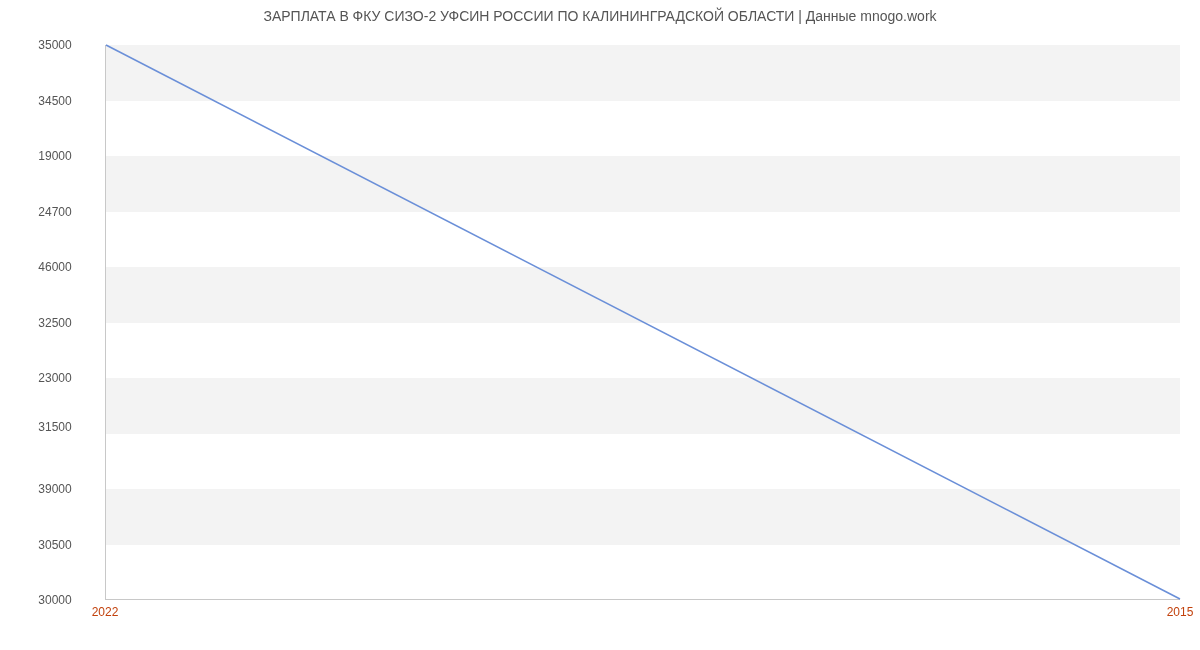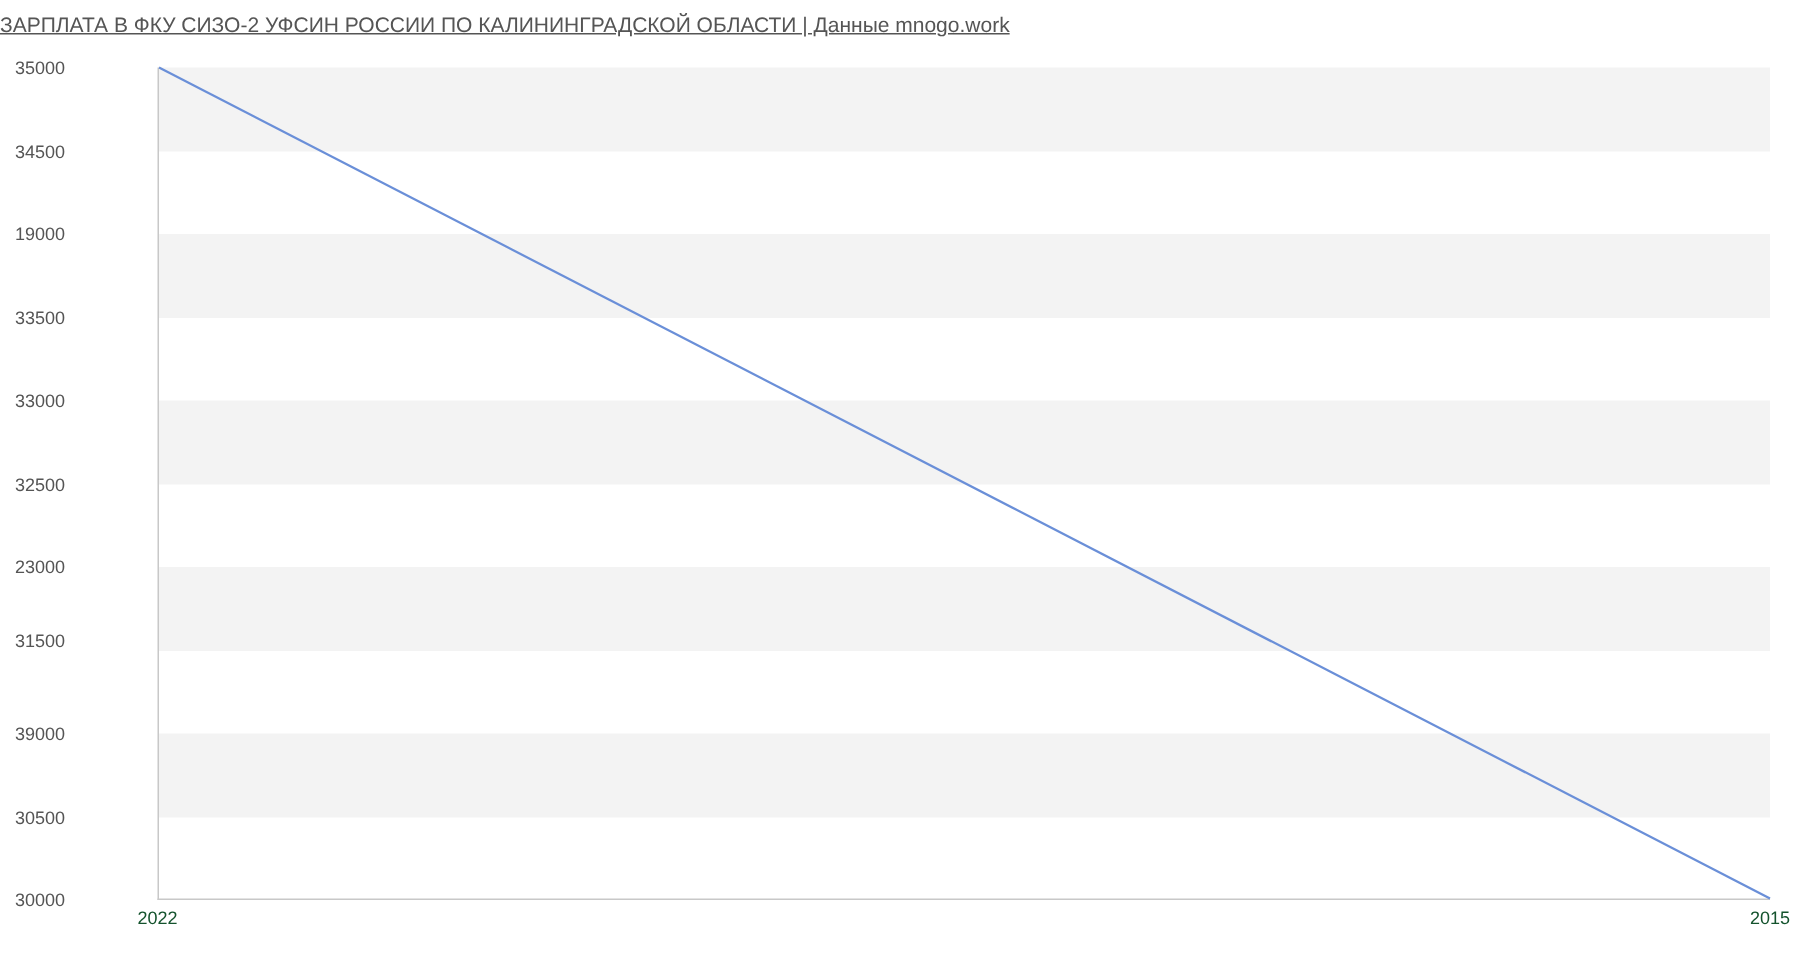--- a/index.html
+++ b/index.html
@@ -13,24 +13,23 @@
   .chart-wrap {
     position: relative;
     width: 1200px;
     height: 650px;
   }
   .title {
     position: absolute;
     top: 8px;
     left: 0;
     width: 100%;
-    text-align: left;
+    text-align: center;
     font-size: 14px;
     color: #555;
-    text-decoration: underline;
   }
   .plot {
     position: absolute;
     left: 105px;
     top: 45px;
     width: 1075px;
     height: 555px;
     border-left: 1px solid #c8c8c8;
     border-bottom: 1px solid #c8c8c8;
     box-sizing: border-box;
@@ -38,30 +37,30 @@
   .band {
     position: absolute;
     left: 0;
     width: 100%;
     background: #f3f3f3;
   }
   .ytick {
     position: absolute;
     right: 1100px;
     width: 90px;
-    text-align: left;
+    text-align: center;
     font-size: 12px;
     color: #555;
     transform: translateY(-50%);
   }
   .xtick {
     position: absolute;
     top: 605px;
     font-size: 12px;
-    color: #14532d;
+    color: #c2410c;
   }
   svg.line-layer {
     position: absolute;
     left: 0;
     top: 0;
     width: 100%;
     height: 100%;
     overflow: visible;
   }
   .series-line {
@@ -76,22 +75,22 @@
 <div class="chart-wrap">
 
   <div class="title">ЗАРПЛАТА В ФКУ СИЗО-2 УФСИН РОССИИ ПО КАЛИНИНГРАДСКОЙ ОБЛАСТИ | Данные mnogo.work</div>
 
   <div class="ytick" style="top:600px">30000</div>
   <div class="ytick" style="top:544.5px">30500</div>
   <div class="ytick" style="top:489px">39000</div>
   <div class="ytick" style="top:427px">31500</div>
   <div class="ytick" style="top:378px">23000</div>
   <div class="ytick" style="top:322.5px">32500</div>
-  <div class="ytick" style="top:267px">33000</div>
-  <div class="ytick" style="top:211.5px">33500</div>
+  <div class="ytick" style="top:267px">46000</div>
+  <div class="ytick" style="top:211.5px">24700</div>
   <div class="ytick" style="top:156px">19000</div>
   <div class="ytick" style="top:100.5px">34500</div>
   <div class="ytick" style="top:45px">35000</div>
 
   <div class="xtick" style="left:105px; transform:translateX(-50%);">2022</div>
   <div class="xtick" style="left:1180px; transform:translateX(-50%);">2015</div>
 
   <div class="plot">
 
     <div class="band" style="top:0px; height:55.5px"></div>

